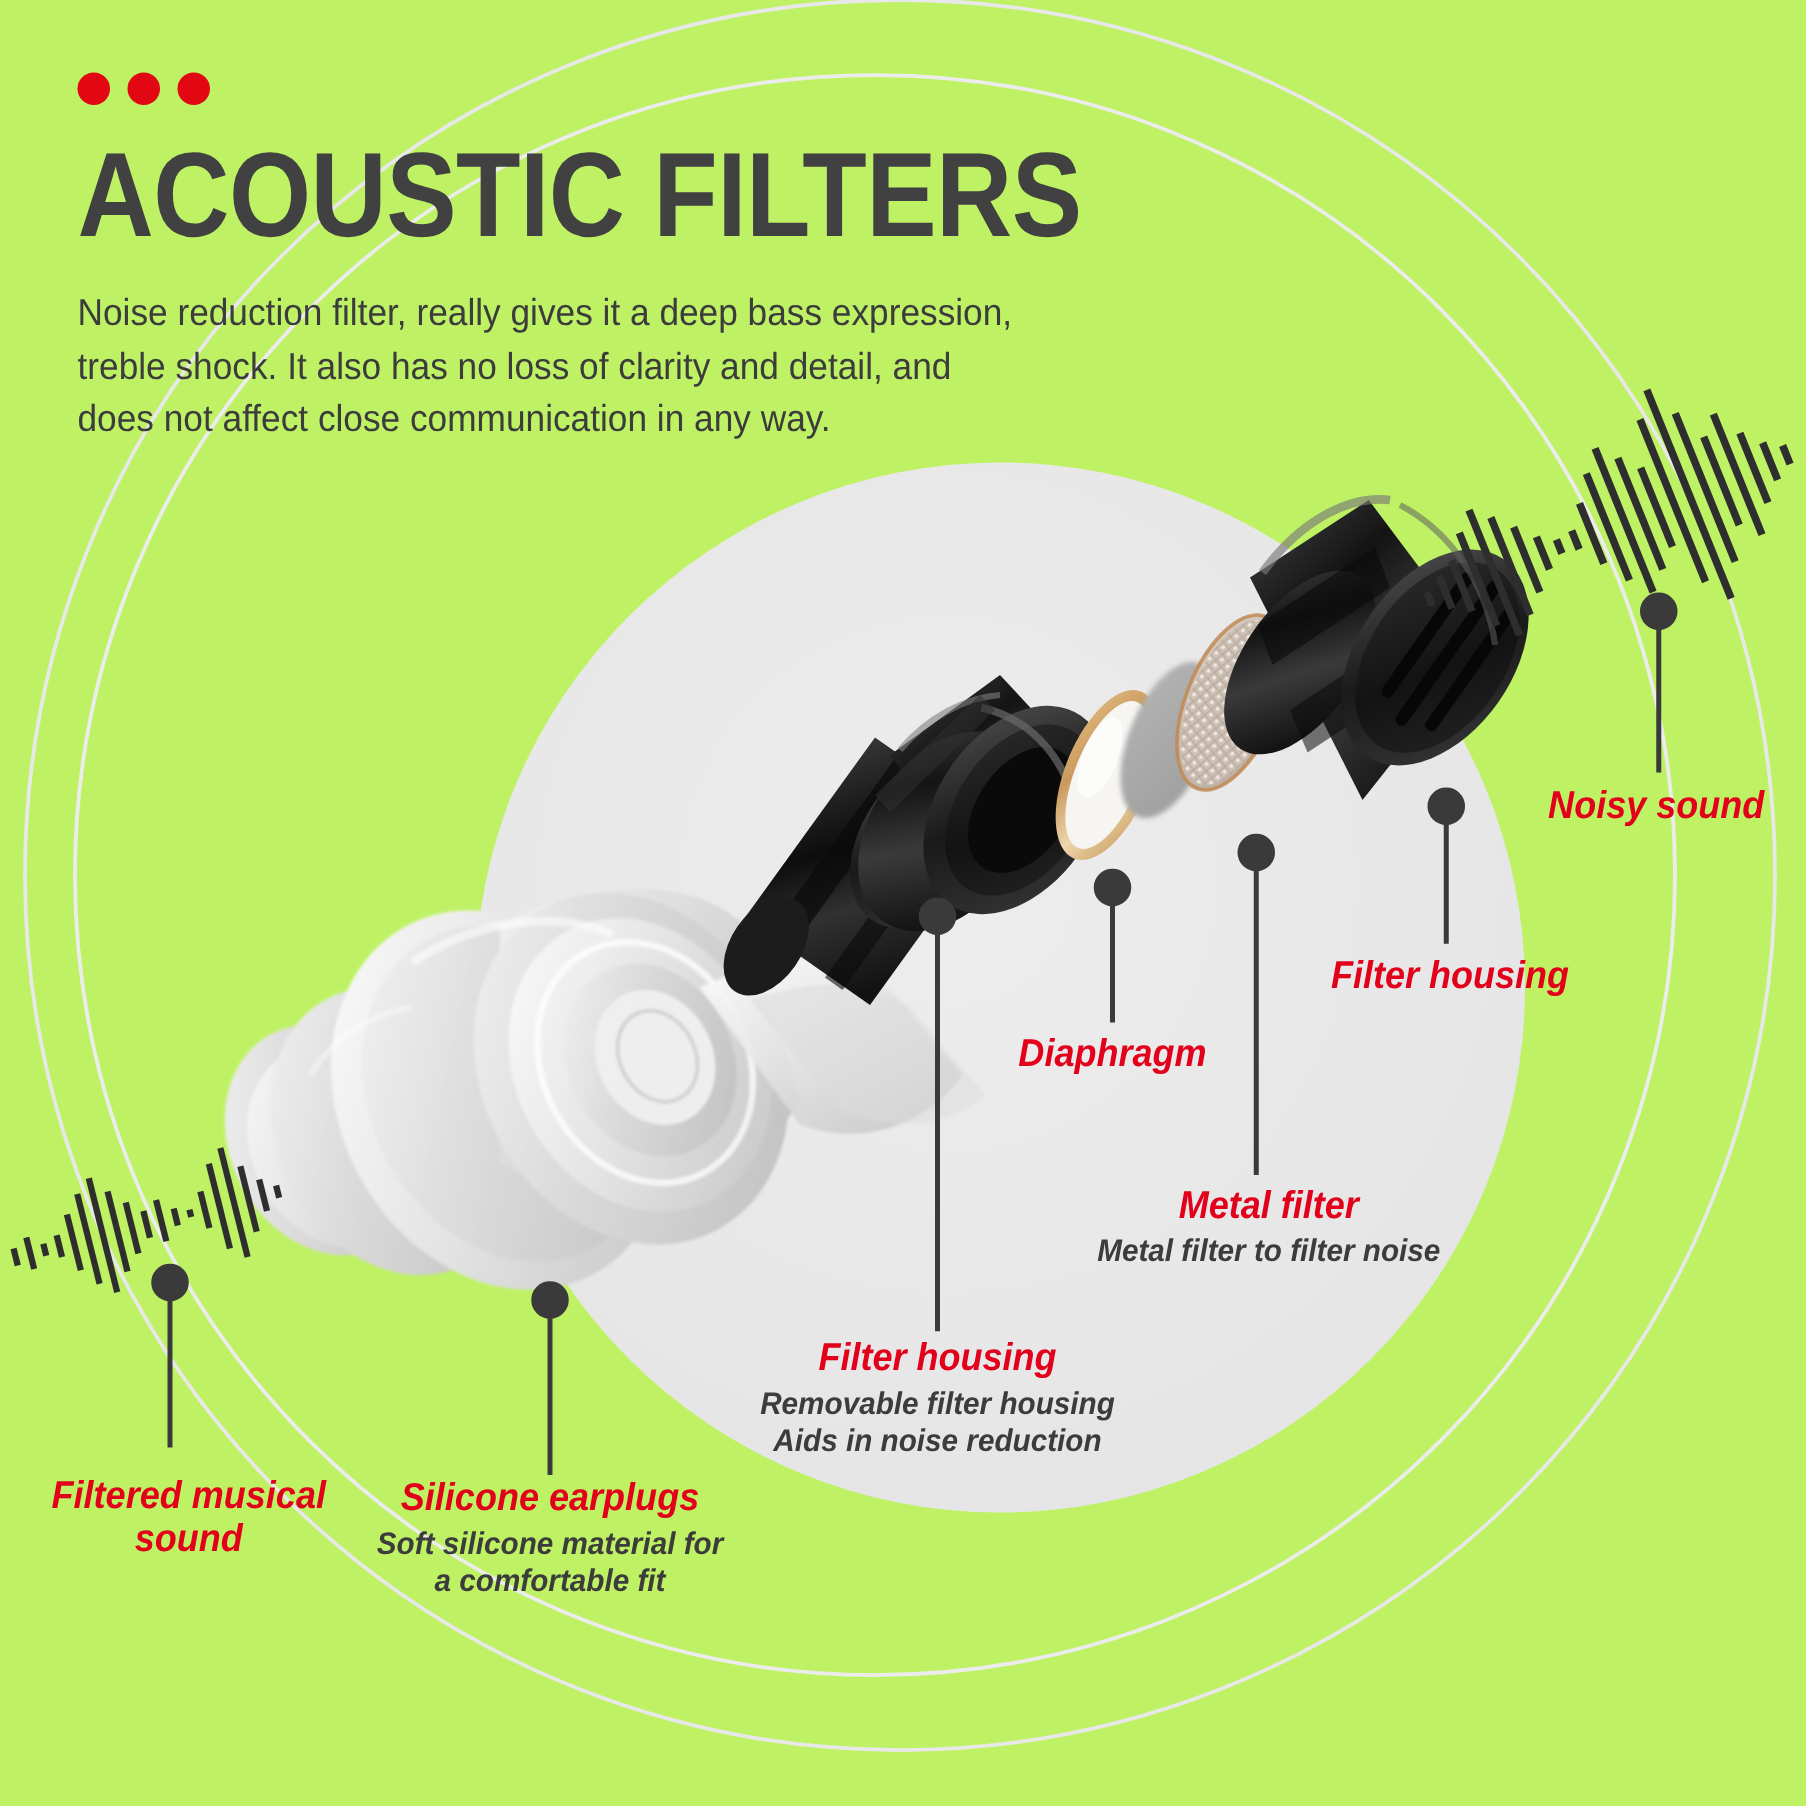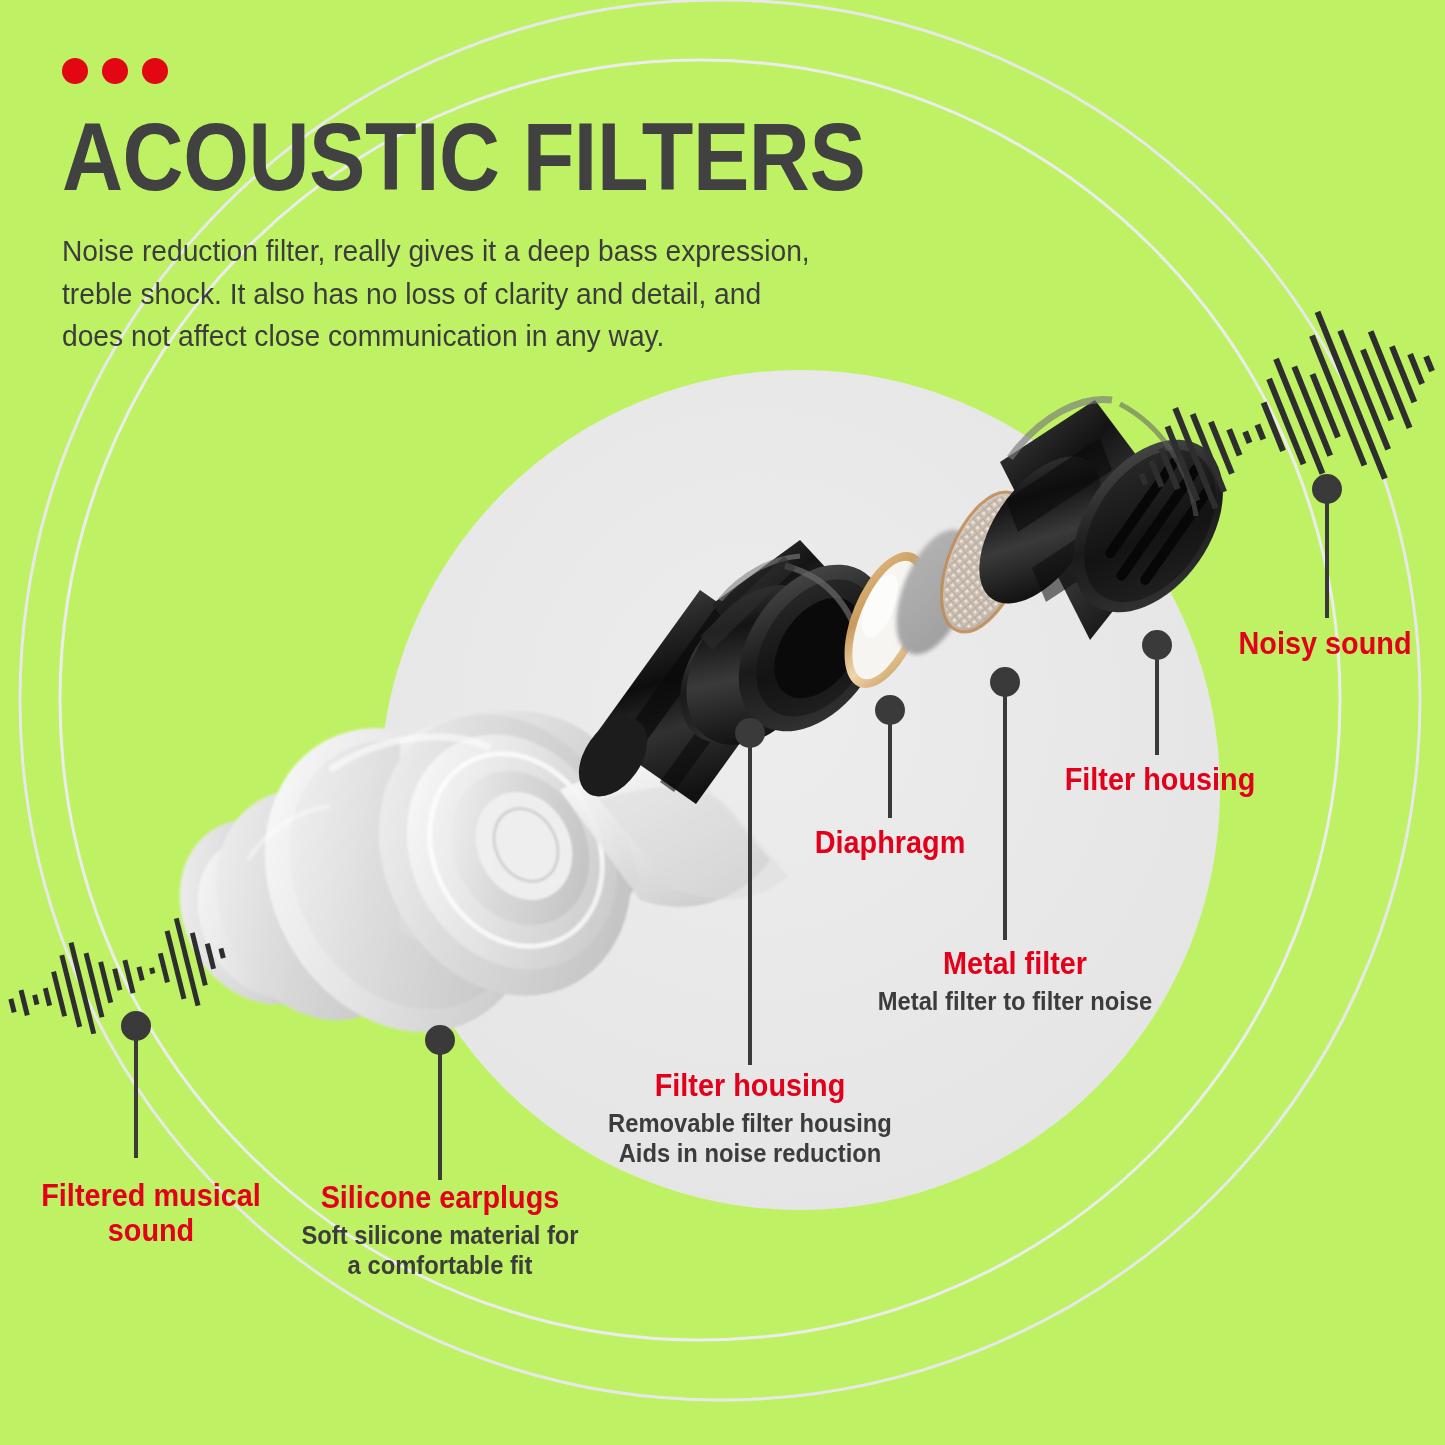--- a/index.html
+++ b/index.html
@@ -32,21 +32,21 @@
     font-size:30px;line-height:1.42;color:#3c3c3c;
     transform:scaleX(0.94);transform-origin:left top;
     max-width:1000px;
   }
   #subtitle div{white-space:nowrap;}
 
   
   #product-layer{position:absolute;inset:0;width:1445px;height:1445px;}
 
   
-  .callout{position:absolute;}
+  .callout{position:absolute;font-style:italic;}
   .callout .ttl{
     color:#e2001a;font-weight:bold;font-size:31px;line-height:1.14;
     transform:scaleX(0.93);transform-origin:center top;
     white-space:nowrap;
   }
   .callout .ttl.wrap{white-space:normal;}
   .callout .sub{
     color:#3c3c3c;font-weight:bold;font-size:25px;line-height:1.2;
     transform:scaleX(0.95);transform-origin:center top;
     margin-top:5px;white-space:nowrap;

